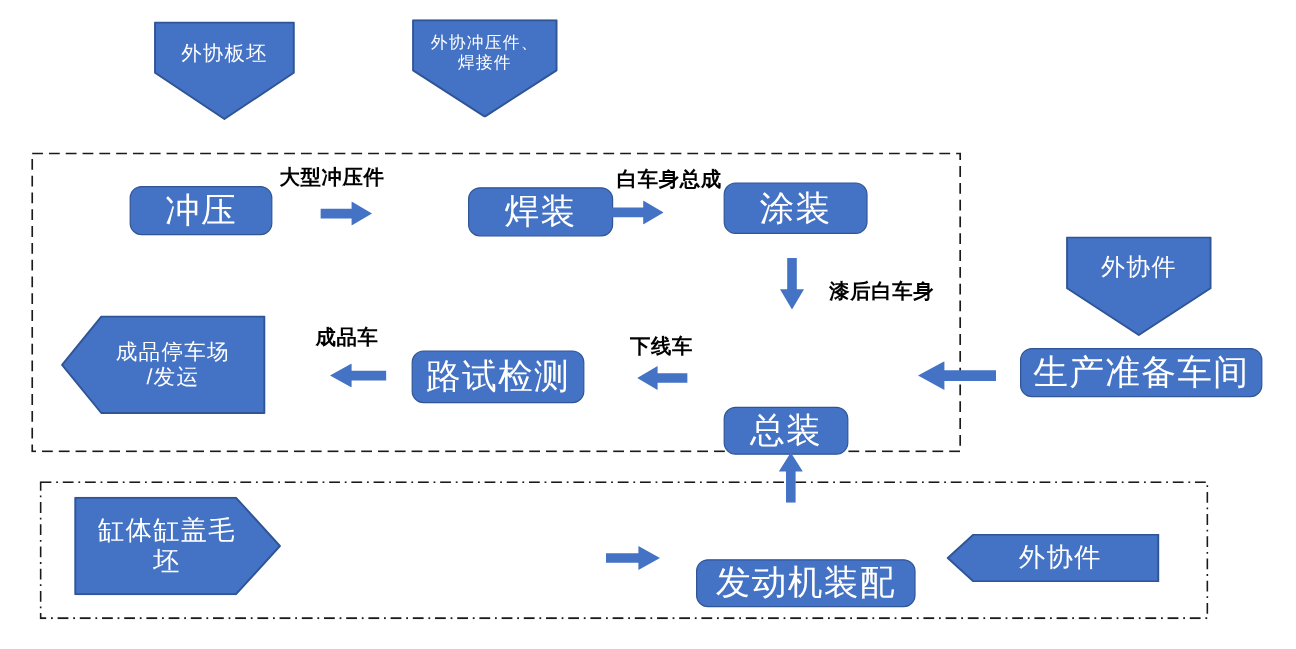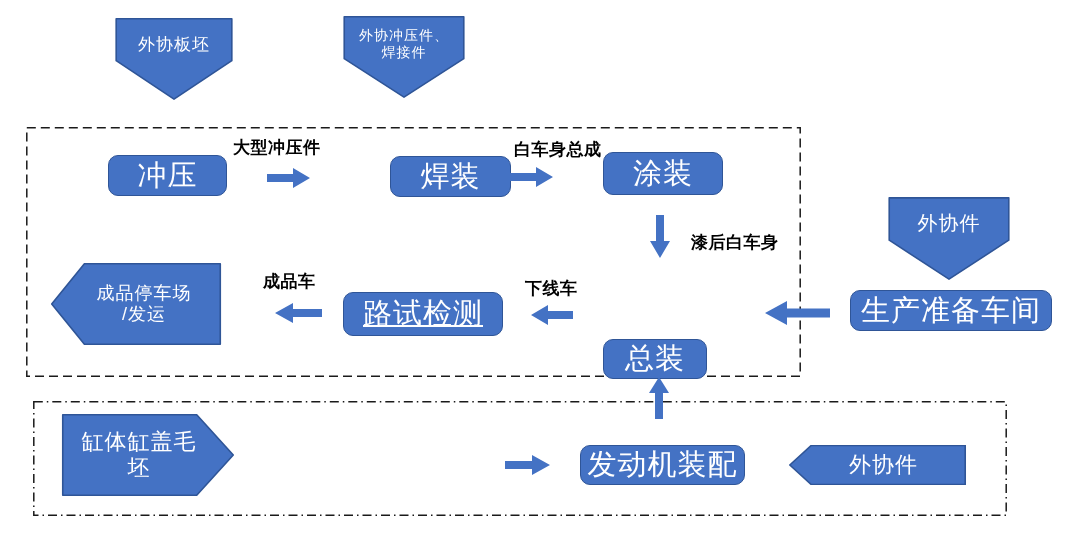--- a/index.html
+++ b/index.html
@@ -99,21 +99,21 @@
       <rect x="0.8" y="0.8" width="773.4" height="248.4" stroke-width="1.5" stroke-dasharray="9 5"></rect>
     </svg>
   </div>
 
   <div class="container-frame" style="left:33px; top:401px; width:974px; height:115px;">
     <svg viewBox="0 0 974 115" preserveAspectRatio="none">
       <rect x="0.8" y="0.8" width="972.4" height="113.4" stroke-width="1.5" stroke-dasharray="9 4 1.5 4"></rect>
     </svg>
   </div>
 
-  <div class="shape-node" style="left:115px; top:18px; width:118px; height:82px;">
+  <div class="shape-node" style="left:128px; top:18px; width:118px; height:82px;">
     <svg viewBox="0 0 100 100" preserveAspectRatio="none">
       <polygon class="shape" points="1,1 99,1 99,52 50,99 1,52"></polygon>
     </svg>
     <span class="node-text" style="font-size:17px; padding-bottom:28px;">外协板坯</span>
   </div>
 
   <div class="shape-node" style="left:343px; top:16px; width:122px; height:82px;">
     <svg viewBox="0 0 100 100" preserveAspectRatio="none">
       <polygon class="shape" points="1,1 99,1 99,52 50,99 1,52"></polygon>
     </svg>
@@ -171,21 +171,21 @@
   </div>
 
   <div class="flow-label" style="left:263px; top:270px;text-align:right;">成品车</div>
 
   <div class="barrow" style="left:275px; top:303px; width:47px; height:20px;">
     <svg viewBox="0 0 47 20" preserveAspectRatio="none">
         <polygon points="47,6 18,6 18,0 0,10 18,20 18,14 47,14"></polygon>
       </svg>
   </div>
 
-  <div class="rbox" style="left:343px; top:292px; width:160px; height:44px;text-decoration:underline;">路试检测</div>
+  <div class="rbox" style="left:343px; top:292px; width:144px; height:44px;">路试检测</div>
 
   <div class="flow-label" style="left:525px; top:277px;">下线车</div>
 
   <div class="barrow" style="left:531px; top:305px; width:42px; height:20px;">
     <svg viewBox="0 0 42 20" preserveAspectRatio="none">
         <polygon points="42,6 17,6 17,0 0,10 17,20 17,14 42,14"></polygon>
       </svg>
   </div>
 
   <div class="rbox" style="left:603px; top:293px; width:104px; height:40px;margin-top:46px;">总装</div>
@@ -214,21 +214,21 @@
     </span>
   </div>
 
 
   <div class="barrow" style="left:505px; top:455px; width:45px; height:20px;">
     <svg viewBox="0 0 45 20" preserveAspectRatio="none">
         <polygon points="0,6 27,6 27,0 45,10 27,20 27,14 0,14"></polygon>
       </svg>
   </div>
 
-  <div class="rbox" style="left:580px; top:445px; width:165px; height:40px;">发动机装配</div>
+  <div class="rbox" style="left:580px; top:466px; width:183px; height:40px;">发动机装配</div>
 
   <div class="shape-node" style="left:788px; top:445px; width:179px; height:40px;">
     <svg viewBox="0 0 100 100" preserveAspectRatio="none">
       <polygon class="shape" points="99,1 99,99 13,99 1,50 13,1"></polygon>
     </svg>
     <span class="node-text" style="font-size:22px; padding-left:12px;">外协件</span>
   </div>
 
 </div>
 

